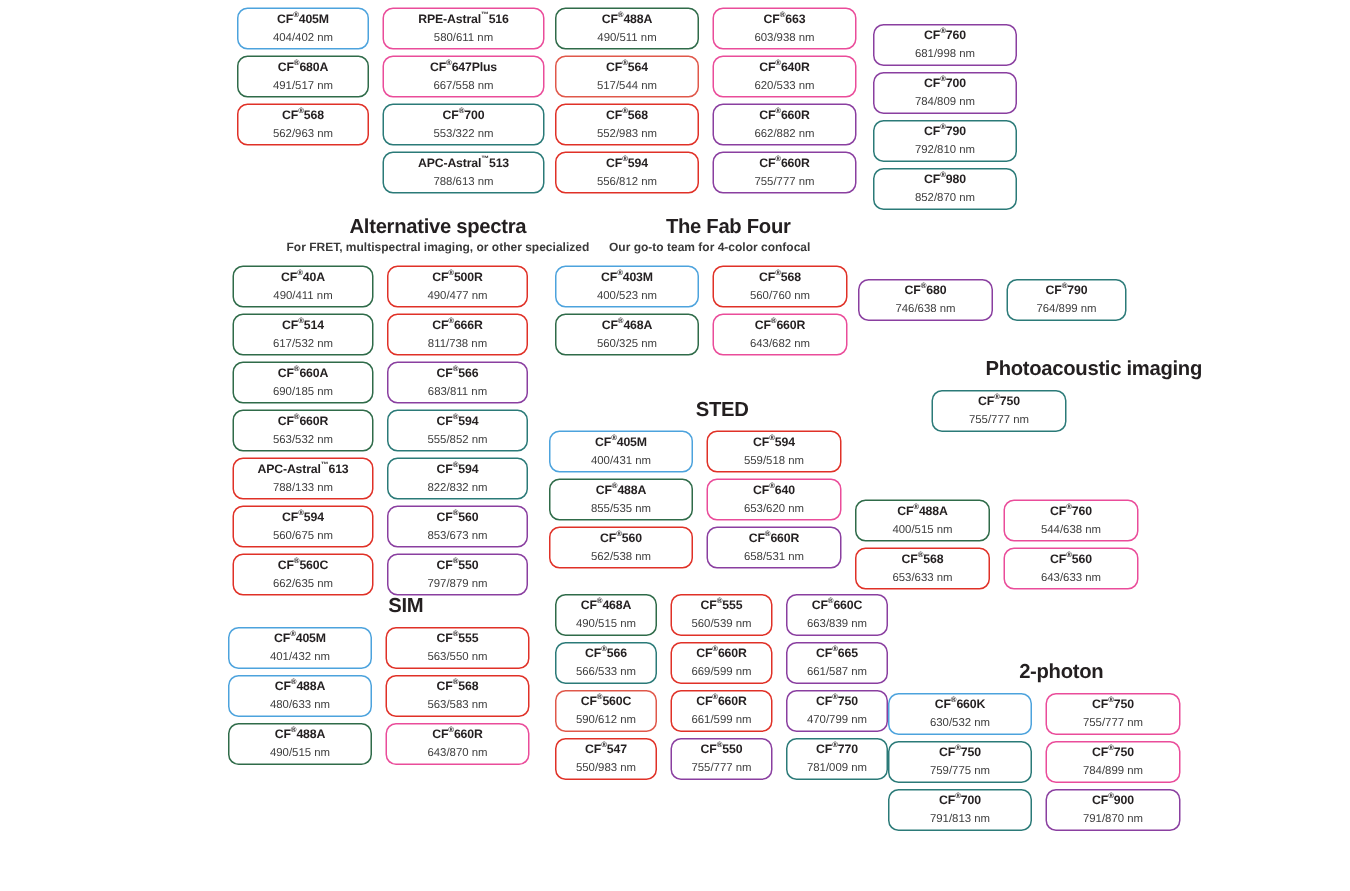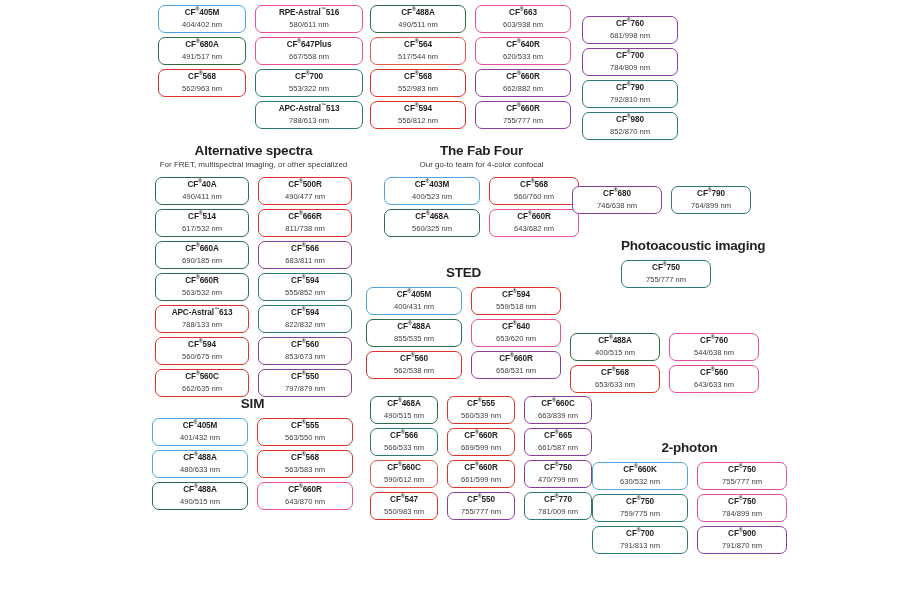--- a/index.html
+++ b/index.html
@@ -30,24 +30,23 @@
     font-weight: bold;
     color: #231f20;
     text-align: center;
     letter-spacing: -0.2px;
     line-height: 15px;
     margin: 0;
   }
   .section-sub {
     font-size: 8px;
     color: #3a3a3a;
-    text-align: center;
     line-height: 11px;
     margin: 1px 0 0 0;
-    font-weight: normal;
+    font-weight: bold;
   }
   .chip-grid {
     display: flex;
     flex-direction: row;
     gap: 9px;
     align-items: flex-start;
   }
   .chip-col {
     display: flex;
     flex-direction: column;
@@ -79,21 +78,21 @@
     font-weight: normal;
     color: #3d3d3d;
     margin-top: 1.5px;
     white-space: nowrap;
   }
   .chip .sup {
     font-size: 5.2px;
     vertical-align: super;
     line-height: 0;
   }
-  .title-block { margin-bottom: 7px; }
+  .title-block { margin-bottom: 7px; margin-left: 36px; }
 </style>
 </head>
 <body>
 
 <div id="sheet">
     <div class="col" style="left: 158px; top: 5px;">
       <div class="chip-grid">
         <div class="chip-col">
           <div class="chip" style="border-color: rgb(77, 163, 221); width: 88px;">
             <div class="name">CF<span class="sup">®</span>405M</div>
@@ -251,21 +250,21 @@
             <div class="name">CF<span class="sup">®</span>560</div>
             <div class="wl">853/673 nm</div>
           </div>
           <div class="chip" style="border-color: rgb(138, 63, 160); width: 94px;">
             <div class="name">CF<span class="sup">®</span>550</div>
             <div class="wl">797/879 nm</div>
           </div>
         </div>
       </div>
     </div>
-    <div class="col" style="left: 384px; top: 143px;">
+    <div class="col" style="left: 370px; top: 143px;">
       <div class="title-block">
         <div class="section-title">The Fab Four</div>
         <div class="section-sub">Our go-to team for 4-color confocal</div>
       </div>
       <div class="chip-grid">
         <div class="chip-col">
           <div class="chip" style="border-color: rgb(77, 163, 221); width: 96px;">
             <div class="name">CF<span class="sup">®</span>403M</div>
             <div class="wl">400/523 nm</div>
           </div>

